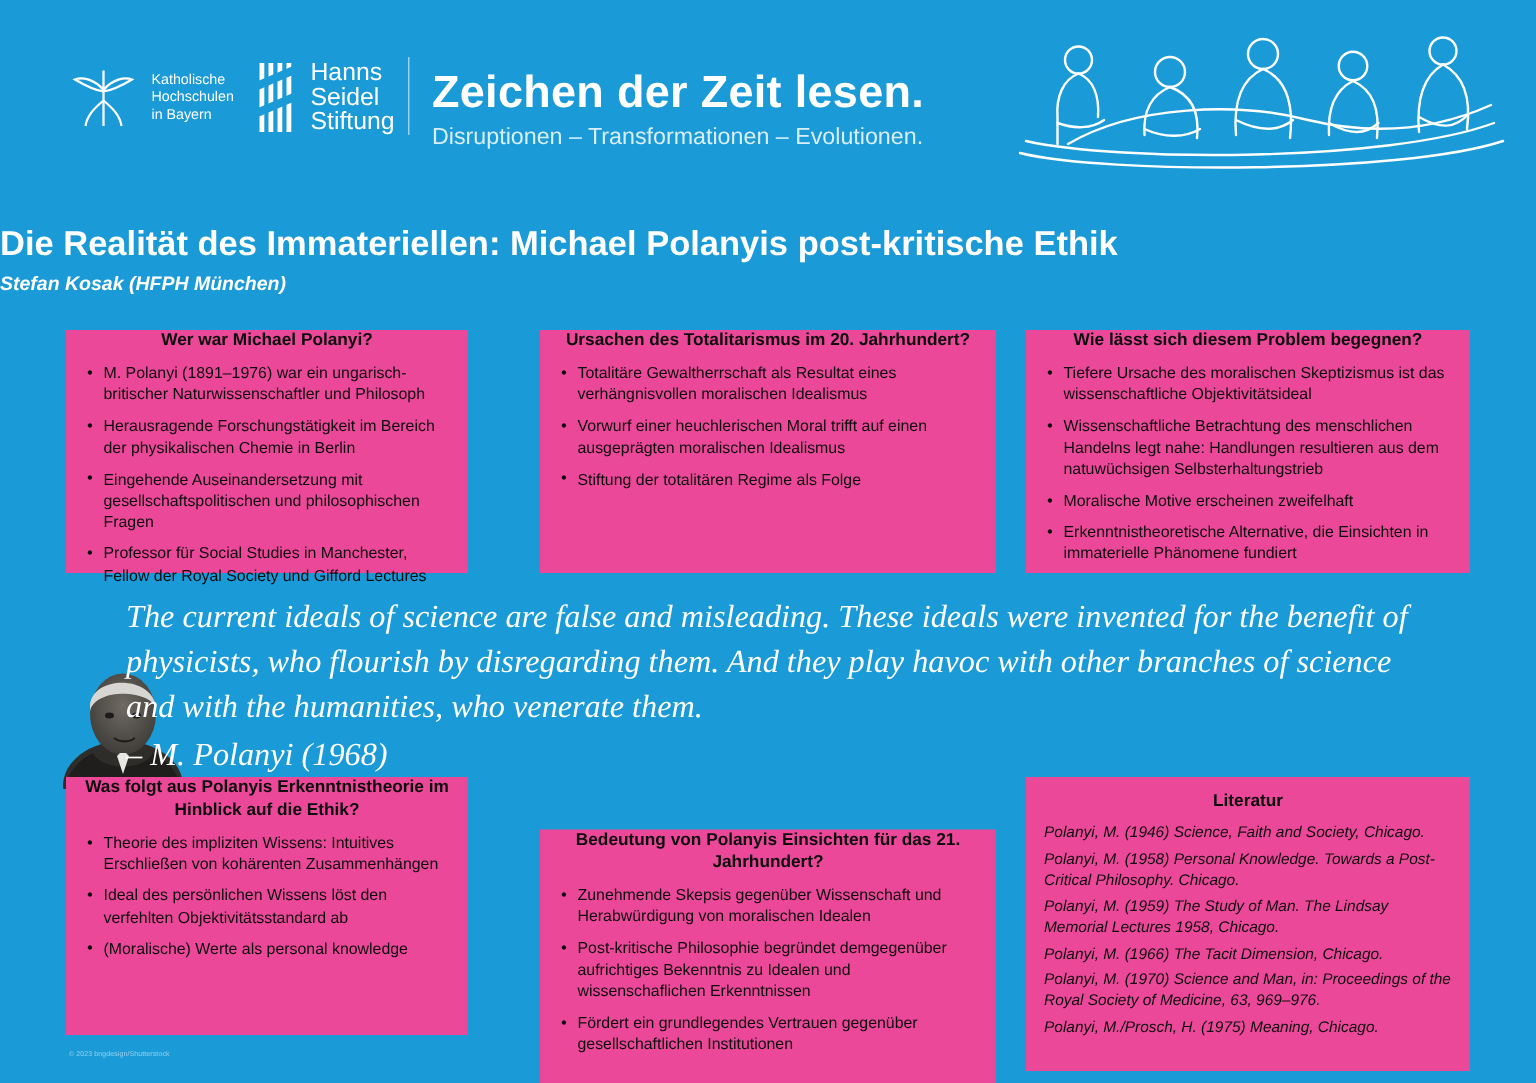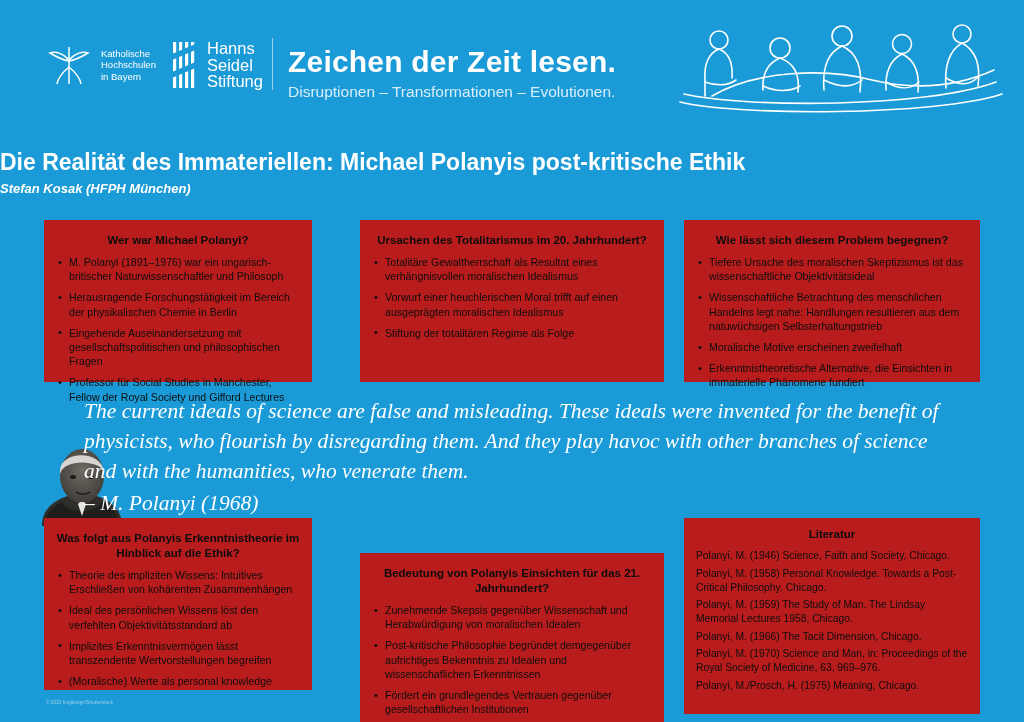--- a/index.html
+++ b/index.html
@@ -110,24 +110,24 @@
     color: #ffffff;
     font-size: 13px;
     font-weight: bold;
     font-style: italic;
     margin-top: 5px;
   }
 
   
   .box {
     position: absolute;
-    background: #b91c1c;
+    background: #ec4899;
     color: #0d0d0d;
     box-sizing: border-box;
-    padding: 13px 12px 10px 12px;
+    padding: 0 12px 10px 12px;
   }
   .box h3 {
     margin: 0 0 7px 0;
     font-size: 11.5px;
     font-weight: bold;
     text-align: center;
     line-height: 15px;
   }
   .box ul {
     margin: 0;
@@ -188,20 +188,21 @@
   .lit-list {
     margin: 0;
     padding: 0;
     list-style: none;
   }
   .lit-list li {
     font-size: 10.3px;
     line-height: 14px;
     margin-bottom: 3.5px;
     padding-left: 0;
+    font-style: italic;
   }
   .lit-list li::before { content: none; }
 
   
   .credit {
     position: absolute;
     left: 46px;
     top: 700px;
     color: rgba(255,255,255,0.55);
     font-size: 4.6px;
@@ -357,21 +358,20 @@
   <div class="quote">
     <span>The current ideals of science are false and misleading. These ideals were invented for the benefit of physicists, who flourish by disregarding them. And they play havoc with other branches of science and with the humanities, who venerate them.</span>
     <span class="attrib">– M. Polanyi (1968)</span>
   </div>
 
   <div class="box" id="box-r2-c1">
     <h3>Was folgt aus Polanyis Erkenntnistheorie im Hinblick auf die Ethik?</h3>
     <ul>
       <li>Theorie des impliziten Wissens: Intuitives Erschließen von kohärenten Zusammenhängen</li>
       <li>Ideal des persönlichen Wissens löst den verfehlten Objektivitätsstandard ab</li>
-      <li>Implizites Erkenntnisvermögen lässt transzendente Wertvorstellungen begreifen</li>
       <li>(Moralische) Werte als personal knowledge</li>
     </ul>
   </div>
 
   <div class="box" id="box-r2-c2">
     <h3>Bedeutung von Polanyis Einsichten für das 21. Jahrhundert?</h3>
     <ul>
       <li>Zunehmende Skepsis gegenüber Wissenschaft und Herabwürdigung von moralischen Idealen</li>
       <li>Post-kritische Philosophie begründet demgegenüber aufrichtiges Bekenntnis zu Idealen und wissenschaflichen Erkenntnissen</li>
       <li>Fördert ein grundlegendes Vertrauen gegenüber gesellschaftlichen Institutionen</li>

